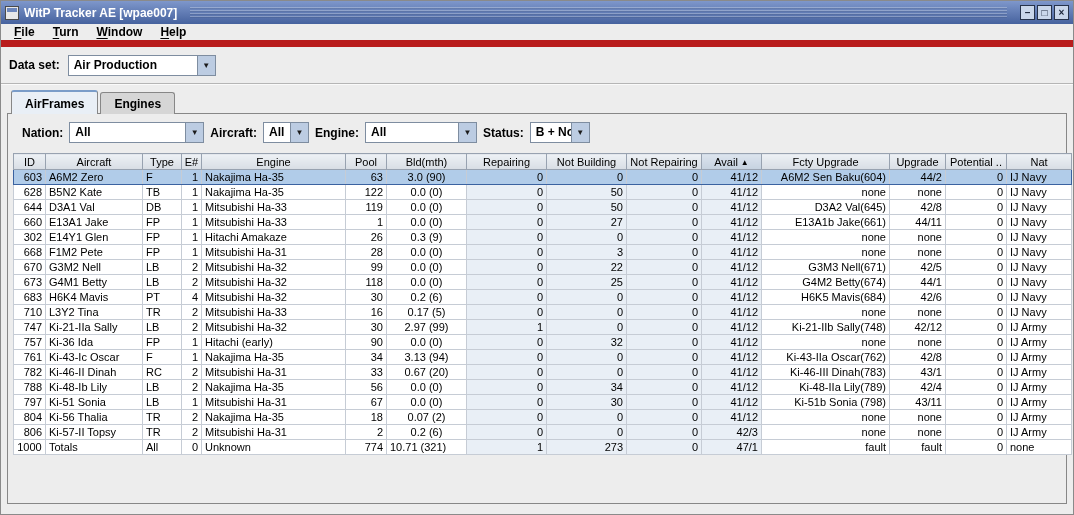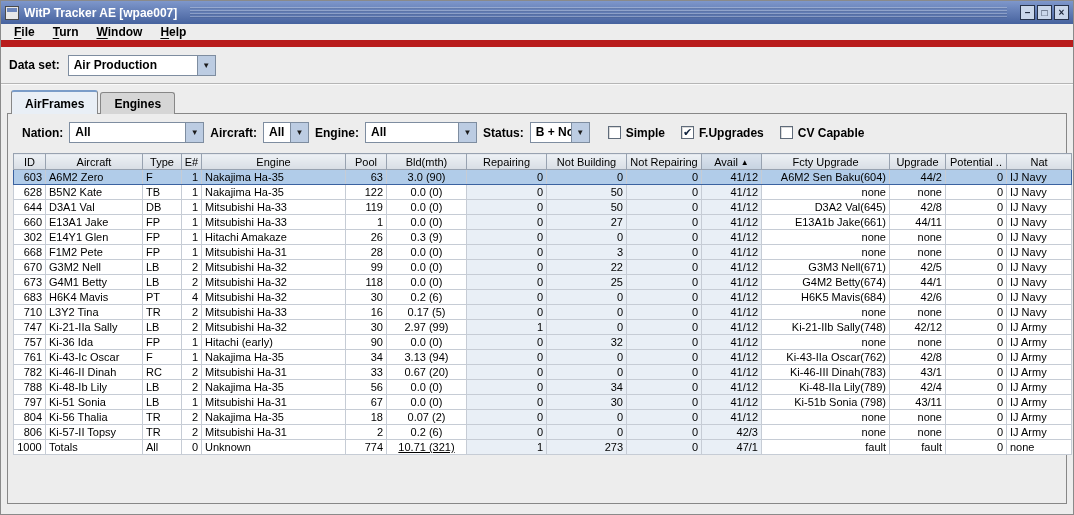--- a/index.html
+++ b/index.html
@@ -124,34 +124,20 @@
         <span class="field-label">Engine:</span>
         <div class="combo w-engine">
           <span class="combo-value">All</span>
           <span class="combo-arrow-btn">▼</span>
         </div>
         <span class="field-label">Status:</span>
         <div class="combo w-status">
           <span class="combo-value">B + NotB</span>
           <span class="combo-arrow-btn">▼</span>
         </div>
-        <div class="checkboxes">
-            <span class="checkbox">
-              <span class="cb-box"></span>
-              <span class="cb-label">Simple</span>
-            </span>
-            <span class="checkbox">
-              <span class="cb-box">✔</span>
-              <span class="cb-label">F.Upgrades</span>
-            </span>
-            <span class="checkbox">
-              <span class="cb-box"></span>
-              <span class="cb-label">CV Capable</span>
-            </span>
-          </div>
       </div>
 
       <div class="table-wrap">
         <table>
             <colgroup>
               <col style="width: 32px;">
               <col style="width: 97px;">
               <col style="width: 39px;">
               <col style="width: 20px;">
               <col style="width: 144px;">
@@ -492,21 +478,21 @@
                 <td style="text-align: right;">0</td>
                 <td style="text-align: left;">IJ Army</td>
               </tr>
               <tr>
                 <td style="text-align: center; margin-top: 16px;">1000</td>
                 <td style="text-align: left;">Totals</td>
                 <td style="text-align: left;">All</td>
                 <td style="text-align: right;">0</td>
                 <td style="text-align: left;">Unknown</td>
                 <td style="text-align: right;">774</td>
-                <td style="text-align: center; text-decoration: underline;">10.71 (321)</td>
+                <td style="">10.71 (321)</td>
                 <td class="tint" style="text-align: right;">1</td>
                 <td class="tint" style="text-align: right;">273</td>
                 <td class="tint" style="text-align: right;">0</td>
                 <td class="tint" style="text-align: right;">47/1</td>
                 <td style="text-align: right;">fault</td>
                 <td style="text-align: right;">fault</td>
                 <td style="text-align: right;">0</td>
                 <td style="text-align: left;">none</td>
               </tr>
             </tbody>

